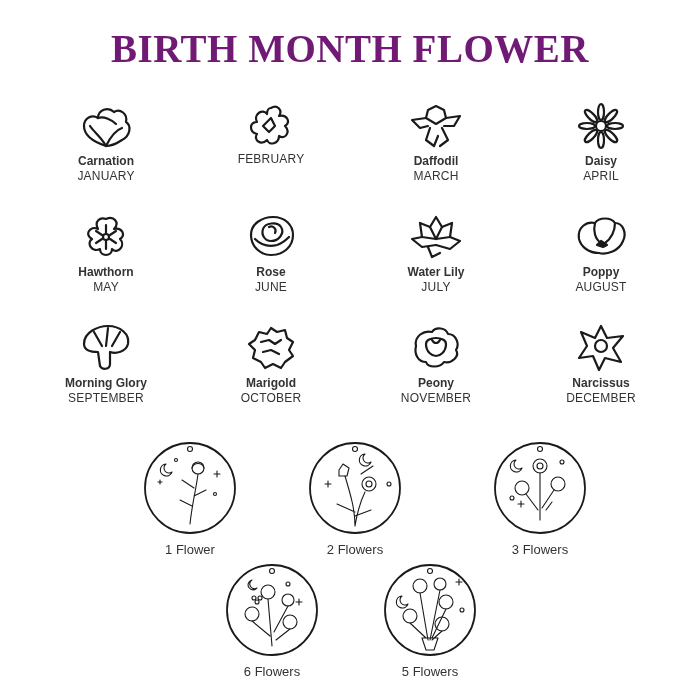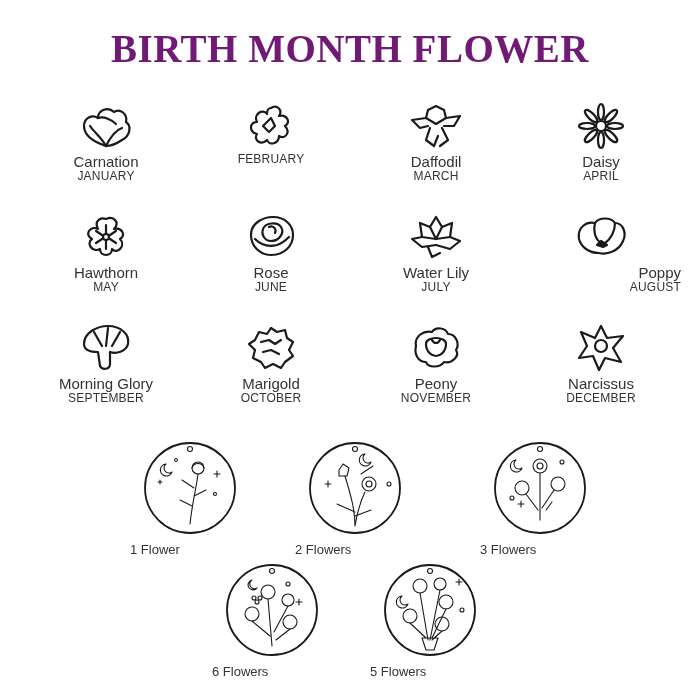--- a/index.html
+++ b/index.html
@@ -6,23 +6,23 @@
     html, body { width: 700px; height: 700px; background: #ffffff; overflow: hidden; }
     body { position: relative; font-family: "Liberation Sans", sans-serif; color: #2b2b2b; }
     .title {
       position: absolute; left: 0; top: 26px; width: 700px; text-align: center;
       font-family: "Liberation Serif", "DejaVu Serif", serif;
       font-weight: bold; font-size: 39px; letter-spacing: 0.5px; color: #701a75;
     }
     .grid { position: absolute; left: 0; top: 0; width: 700px; }
     .cell { position: absolute; width: 160px; text-align: center; }
     .cell svg { display: block; margin: 0 auto; width: 60px; height: 52px; }
-    .cell .name { font-size: 15px; line-height: 15px; color: #333; margin-top: 2px; }
+    .cell .name { font-size: 12px; line-height: 15px; color: #333; margin-top: 2px; font-weight: bold; }
     .cell .month { font-size: 12px; line-height: 15px; color: #333; letter-spacing: 0.2px; }
-    .pendant { position: absolute; width: 120px; text-align: left; }
+    .pendant { position: absolute; width: 120px; text-align: center; }
     .pendant svg { display: block; margin: 0 auto; width: 96px; height: 96px; }
     .pendant .plabel { font-size: 13px; color: #333; margin-top: 6px; }
     .ic { fill: none; stroke: #1a1a1a; stroke-width: 2.2; stroke-linejoin: round; stroke-linecap: round; }
     .thin { fill: none; stroke: #1a1a1a; stroke-width: 1.1; stroke-linejoin: round; stroke-linecap: round; }
   </style>
 </head>
 <body>
 
 <div class="title">BIRTH MONTH FLOWER</div>
 
@@ -104,21 +104,21 @@
       <path class="ic" d="M24 16 L14 12 L16 26 L30 28"></path>
         <path class="ic" d="M36 16 L46 12 L44 26 L30 28"></path>
       <path class="ic" d="M16 26 L6 28 L16 36 L30 34"></path>
         <path class="ic" d="M44 26 L54 30 L44 38 L30 34"></path>
       <path class="ic" d="M22 36 L26 46 L34 42"></path>
     </svg>
     <div class="name">Water Lily</div>
     <div class="month">JULY</div>
   </div>
 
-  <div class="cell" style="left:521px; top:211px;text-align:right;">
+  <div class="cell" style="left:521px; top:211px;">
     <svg viewBox="0 0 60 52">
       <path class="ic" d="M8 28 C6 16 16 10 24 12 C28 6 40 6 44 12 C52 12 56 22 52 30 C48 40 36 44 28 42 C18 42 10 36 8 28 Z"></path>
       <path class="ic" d="M24 12 C22 20 24 28 30 32"></path>
         <path class="ic" d="M44 12 C44 20 40 28 34 32"></path>
       <path class="ic" d="M26 34 L30 30 L36 34 L32 36 Z" style="fill:#1a1a1a"></path>
     </svg>
     <div class="name">Poppy</div>
     <div class="month">AUGUST</div>
   </div>
 

